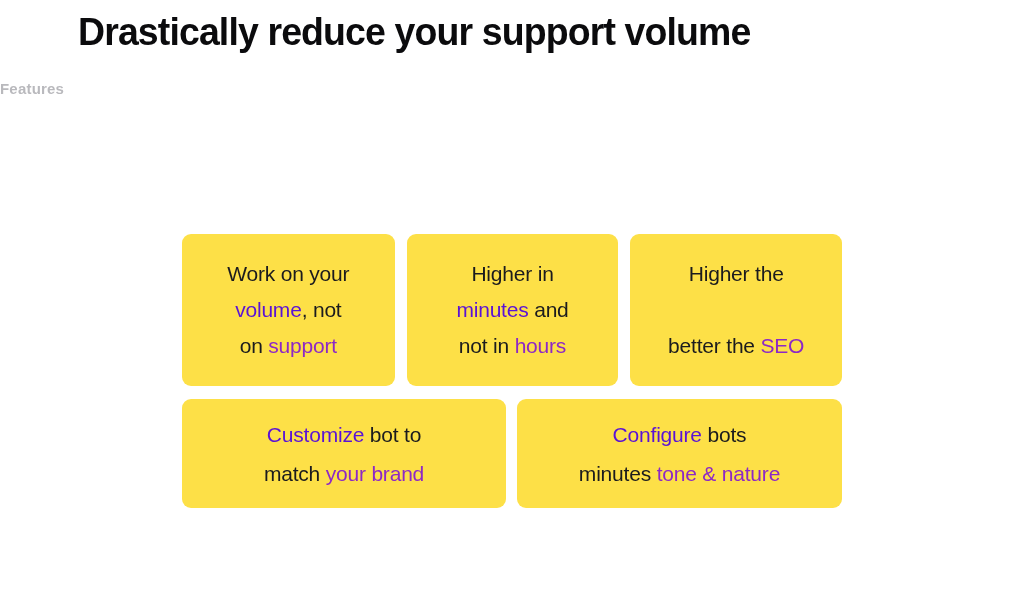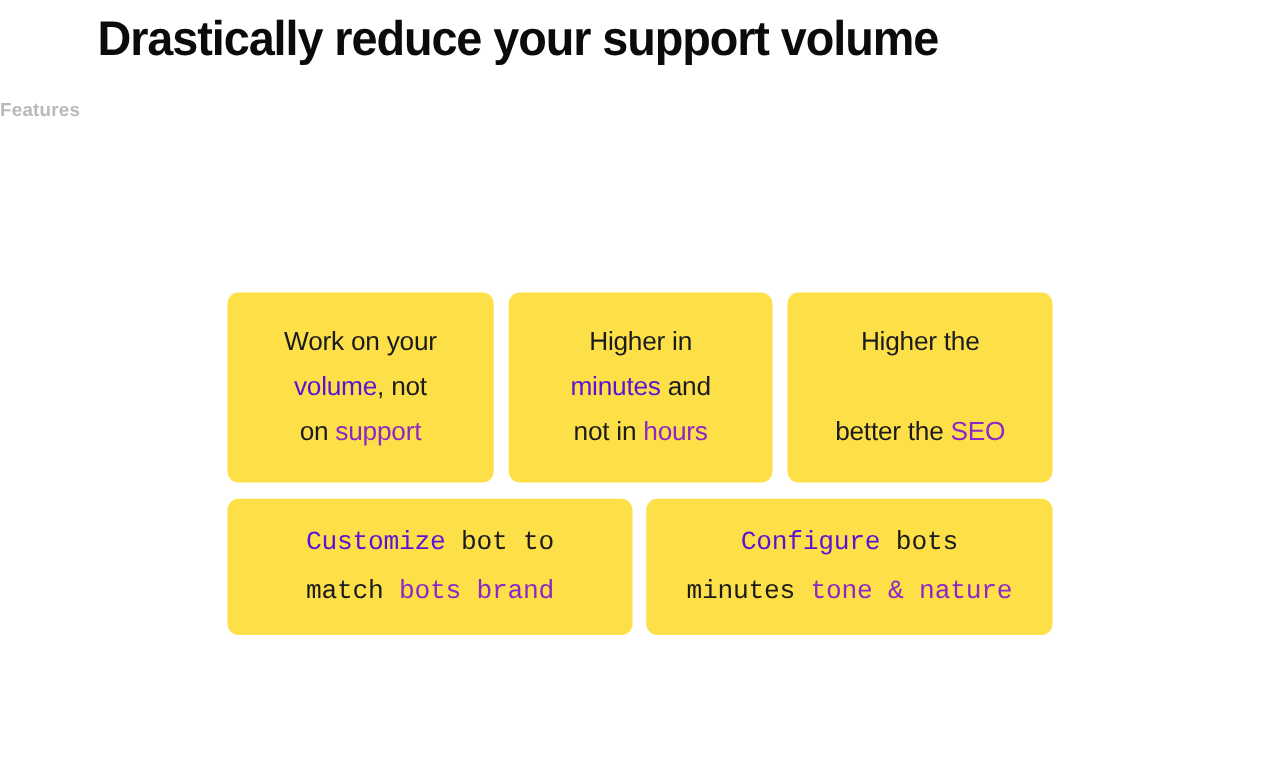--- a/index.html
+++ b/index.html
@@ -82,21 +82,21 @@
   
   .card-a { width: 213px; height: 152px; }
   .card-b { width: 212px; height: 152px; }
   .card-c { width: 212px; height: 152px; }
 
   
   .card-d { width: 324px; height: 109px; }
   .card-e { width: 325px; height: 109px; }
 
   .card-d .card-text,
-  .card-e .card-text { line-height: 39px; font-family: Liberation Mono, monospace; }
+  .card-e .card-text { line-height: 39px; }
 
   
   .hl-indigo { color: #5a12d6; }
   .hl-violet { color: #8d28c6; }
 </style>
 </head>
 <body>
 
 <div class="page">
 
@@ -113,21 +113,21 @@
       <div class="card card-b">
         <div class="card-text"><span>Higher in</span><br><span class="hl-indigo">minutes</span><span> and</span><br><span>not in </span><span class="hl-violet">hours</span></div>
       </div>
       <div class="card card-c">
         <div class="card-text"><span>Higher the</span><br><br><span>better the </span><span class="hl-violet">SEO</span></div>
       </div>
     </div>
 
     <div class="row row-2">
       <div class="card card-d">
-        <div class="card-text"><span class="hl-indigo">Customize</span><span> bot to</span><br><span>match </span><span class="hl-violet">bots brand</span></div>
+        <div class="card-text"><span class="hl-indigo">Customize</span><span> bot to</span><br><span>match </span><span class="hl-violet">your brand</span></div>
       </div>
       <div class="card card-e">
         <div class="card-text"><span class="hl-indigo">Configure</span><span> bots</span><br><span>minutes </span><span class="hl-violet">tone &amp; nature</span></div>
       </div>
     </div>
 
   </div>
 </div>
 
 </body></html>

